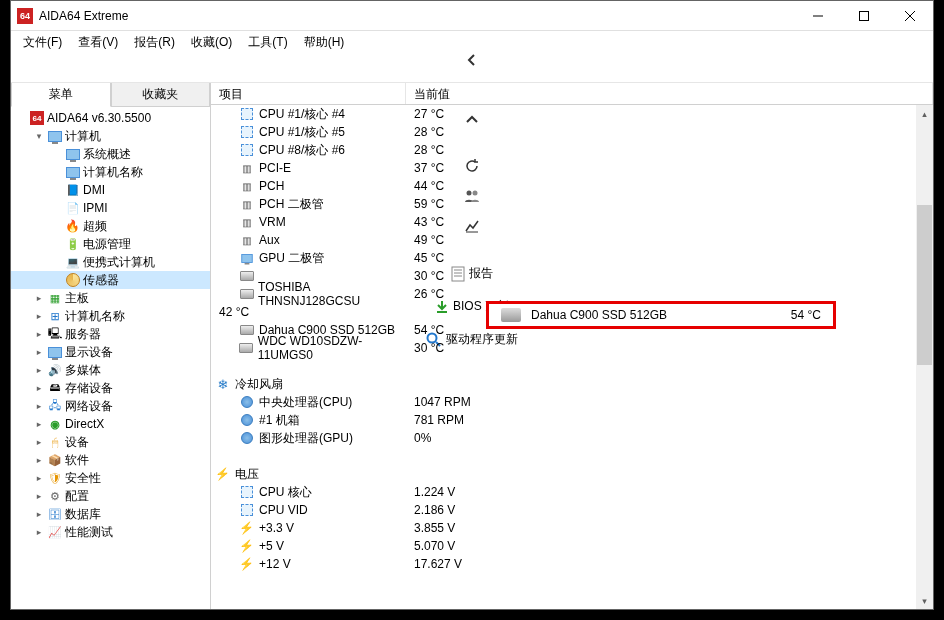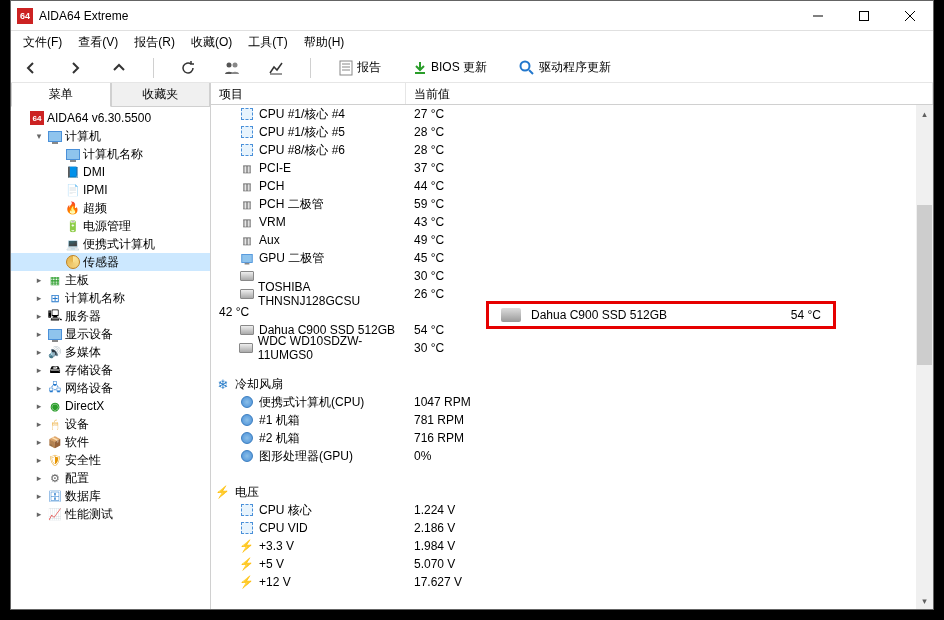--- a/index.html
+++ b/index.html
@@ -4,21 +4,21 @@
 <style>
 * { margin: 0; padding: 0; box-sizing: border-box; font-family: "Microsoft YaHei", Tahoma, sans-serif; font-size: 12px; }
 body { background: #000; width: 944px; height: 620px; overflow: hidden; position: relative; }
 .window { position: absolute; left: 10px; top: 0; width: 924px; height: 610px; background: #fff; border: 1px solid #646464; display: flex; flex-direction: column; }
 .titlebar { height: 30px; background: #fff; display: flex; align-items: center; padding: 0 0 0 6px; border-bottom: 1px solid #e0e0e0; }
 .titlebar .app-icon { width: 16px; height: 16px; background: #cc2222; color: #fff; font-size: 9px; font-weight: bold; display: flex; align-items: center; justify-content: center; margin-right: 6px; }
 .titlebar .title { flex: 1; color: #000; }
 .titlebar .win-btn { width: 46px; height: 30px; display: flex; align-items: center; justify-content: center; color: #000; }
 .menubar { height: 22px; display: flex; align-items: center; padding: 0 4px; }
 .menubar .menu-item { padding: 2px 8px; }
-.toolbar { height: 30px; display: flex; align-items: center; padding: 0 6px; border-bottom: 1px solid #e6e6e6; gap: 16px; }
+.toolbar { height: 30px; display: flex; align-items: center; padding: 0 6px; border-bottom: 1px solid #e6e6e6; gap: 16px; flex-direction: column; }
 .toolbar .tb-btn { width: 28px; height: 26px; display: flex; align-items: center; justify-content: center; }
 .toolbar .sep { width: 1px; height: 20px; background: #d0d0d0; margin: 0 4px; }
 .toolbar .tb-action { display: flex; align-items: center; height: 26px; padding: 0 8px; gap: 4px; }
 .content { flex: 1; display: flex; overflow: hidden; }
 .sidebar { width: 200px; border-right: 1px solid #d0d0d0; display: flex; flex-direction: column; }
 .side-tabs { display: flex; }
 .side-tabs .tab { flex: 1; text-align: center; padding: 3px 0; border: 1px solid #d0d0d0; border-top: none; background: #f0f0f0; }
 .side-tabs .tab.active { background: #fff; border-bottom: 1px solid #fff; }
 .tree { flex: 1; overflow: auto; padding: 2px 0; }
 .tree-item { display: flex; align-items: center; height: 18px; padding-left: var(--pad, 4px); cursor: default; }
@@ -170,20 +170,27 @@
             <span class="ticon">
               <div class="mon-ico"></div>
             </span>
             <span>计算机</span>
           </div>
           <div class="tree-item" style="--pad: 40px;">
             <span class="caret"></span>
             <span class="ticon">
               <div class="mon-ico"></div>
             </span>
+            <span>系统概述</span>
+          </div>
+          <div class="tree-item" style="--pad: 40px;">
+            <span class="caret"></span>
+            <span class="ticon">
+              <div class="mon-ico"></div>
+            </span>
             <span>计算机名称</span>
           </div>
           <div class="tree-item" style="--pad: 40px;">
             <span class="caret"></span>
             <span class="ticon">
               <span style="color:#2a7dc9;font-size:11px">📘</span>
             </span>
             <span>DMI</span>
           </div>
           <div class="tree-item" style="--pad: 40px;">
@@ -456,41 +463,32 @@
                 <span style="color:#2a7dc9;font-size:13px">❄</span>
               </span>
               <span>冷却风扇</span>
             </div>
           </div>
           <div class="row">
             <div class="cell-item">
               <span class="ricon">
                 <div class="fan-ico"></div>
               </span>
-              <span>便携式计算机(CPU)</span>
+              <span>中央处理器(CPU)</span>
             </div>
             <div class="cell-val">1047 RPM</div>
           </div>
           <div class="row">
             <div class="cell-item">
               <span class="ricon">
                 <div class="fan-ico"></div>
               </span>
               <span>#1 机箱</span>
             </div>
             <div class="cell-val">781 RPM</div>
-          </div>
-          <div class="row">
-            <div class="cell-item">
-              <span class="ricon">
-                <div class="fan-ico"></div>
-              </span>
-              <span>#2 机箱</span>
-            </div>
-            <div class="cell-val">716 RPM</div>
           </div>
           <div class="row">
             <div class="cell-item">
               <span class="ricon">
                 <div class="fan-ico"></div>
               </span>
               <span>图形处理器(GPU)</span>
             </div>
             <div class="cell-val">0%</div>
           </div>
@@ -523,21 +521,21 @@
             </div>
             <div class="cell-val">2.186 V</div>
           </div>
           <div class="row">
             <div class="cell-item">
               <span class="ricon">
                 <span class="bolt-ico">⚡</span>
               </span>
               <span>+3.3 V</span>
             </div>
-            <div class="cell-val">1.984 V</div>
+            <div class="cell-val">3.855 V</div>
           </div>
           <div class="row">
             <div class="cell-item">
               <span class="ricon">
                 <span class="bolt-ico">⚡</span>
               </span>
               <span>+5 V</span>
             </div>
             <div class="cell-val">5.070 V</div>
           </div>

